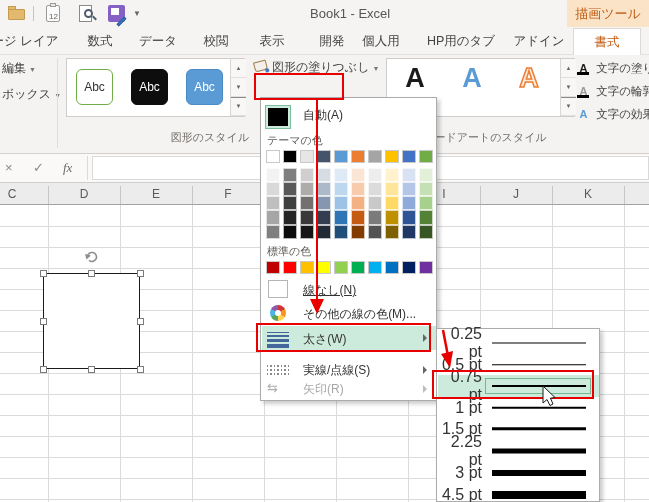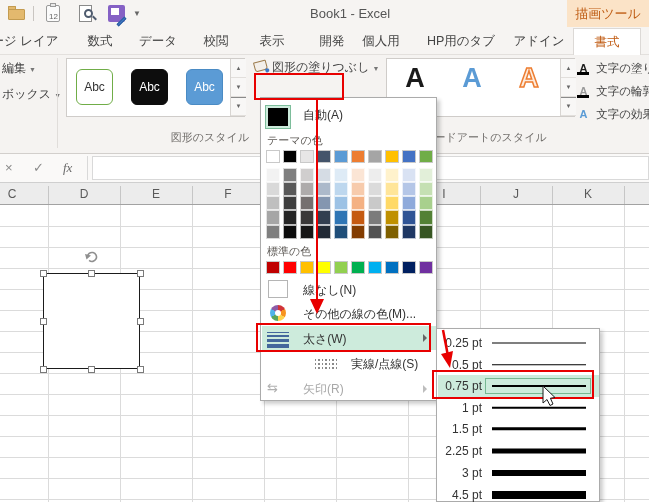--- a/index.html
+++ b/index.html
@@ -89,21 +89,21 @@
                   background:repeating-linear-gradient(90deg,#8A8A8A 0 1.5px,transparent 1.5px 3.5px); }
   .wheel { position:absolute; left:8px; width:16px; height:16px; border-radius:50%;
            background:conic-gradient(#D13438 0 60deg,#F7931E 60deg 120deg,#FFD34D 120deg 180deg,#58A55C 180deg 240deg,#4FB3E8 240deg 300deg,#8E5BA6 300deg 360deg); }
   .wheel:after { content:""; position:absolute; left:5px; top:5px; width:6px; height:6px; background:#fff; border-radius:50%; }
   .arricon { position:absolute; left:5px; font-size:13px; color:#B0B0B0; }
 
   
   #submenu { left:436px; top:328px; width:164px; height:174px; background:#fff;
              border:1px solid #ABABAB; box-shadow:3px 3px 4px rgba(0,0,0,.2); z-index:11; }
   .sm-row { position:absolute; left:1px; width:161px; }
-  .sm-label { position:absolute; left:2px; top:0; width:42px; height:100%; font-size:12px; color:#333;
+  .sm-label { position:absolute; left:2px; top:0; width:42px; height:100%; font-size:16px; color:#333;
               text-align:right; display:flex; align-items:center; justify-content:flex-end; }
   .sm-line { position:absolute; left:54px; top:50%; width:94px; background:#000; transform:translateY(-50%); }
   .sm-samplebox { position:absolute; left:47px; top:3px; width:106px; bottom:3px; border:1px solid #76B792; }
 
   
   #overlay { left:0; top:0; z-index:30; pointer-events:none; }
 </style>
 </head>
 <body>
 
@@ -342,37 +342,37 @@
       <div class="swatch" style="left:56px;top:163px;width:14px;height:13px;background:#FFFF00;border:1px solid #C9C9C9;"></div>
       <div class="swatch" style="left:73px;top:163px;width:14px;height:13px;background:#92D050;border:1px solid #C9C9C9;"></div>
       <div class="swatch" style="left:90px;top:163px;width:14px;height:13px;background:#00B050;border:1px solid #C9C9C9;"></div>
       <div class="swatch" style="left:107px;top:163px;width:14px;height:13px;background:#00B0F0;border:1px solid #C9C9C9;"></div>
       <div class="swatch" style="left:124px;top:163px;width:14px;height:13px;background:#0070C0;border:1px solid #C9C9C9;"></div>
       <div class="swatch" style="left:141px;top:163px;width:14px;height:13px;background:#002060;border:1px solid #C9C9C9;"></div>
       <div class="swatch" style="left:158px;top:163px;width:14px;height:13px;background:#7030A0;border:1px solid #C9C9C9;"></div>
     </div>
   <div style="position:absolute;left:1px;top:181px;width:174px;height:23px;">
     <span class="swatch" style="left:6px;top:1px;width:20px;height:18px;background:#fff;border:1px solid #B5B5B5;"></span>
-    <span class="mi-text" style="top:3px;">線なし(N)</span>
+    <span class="mi-text" style="top:3px;text-decoration:underline;">線なし(N)</span>
   </div>
   <div style="position:absolute;left:1px;top:204px;width:174px;height:23px;">
     <span class="wheel" style="top:3px;"></span>
     <span class="mi-text" style="top:4px;">その他の線の色(M)...</span>
   </div>
   <div class="hl-green" style="position:absolute;left:1px;top:228px;width:174px;height:24px;">
     <span class="weighticon" style="top:6px;">
       <div style="height:1px;"></div>
         <div style="height:2px;"></div>
         <div style="height:3px;"></div>
         <div style="height:4px;"></div>
     </span>
     <span class="mi-text" style="top:5px;">太さ(W)</span>
     <span class="subarrow" style="top:8px;"></span>
   </div>
-  <div style="position:absolute;left:1px;top:255px;width:174px;height:23px;margin-left:48px;">
+  <div style="position:absolute;left:1px;top:261px;width:174px;height:23px;">
     <span class="dashicon" style="top:6px;">
         <div></div>
         <div></div>
         <div></div>
       </span>
     <span class="mi-text" style="top:3px;">実線/点線(S)</span>
     <span class="subarrow" style="top:7px;"></span>
   </div>
   <div style="position:absolute;left:1px;top:280px;width:174px;height:22px;">
     <span class="arricon" style="top:2px;">⇆</span>

